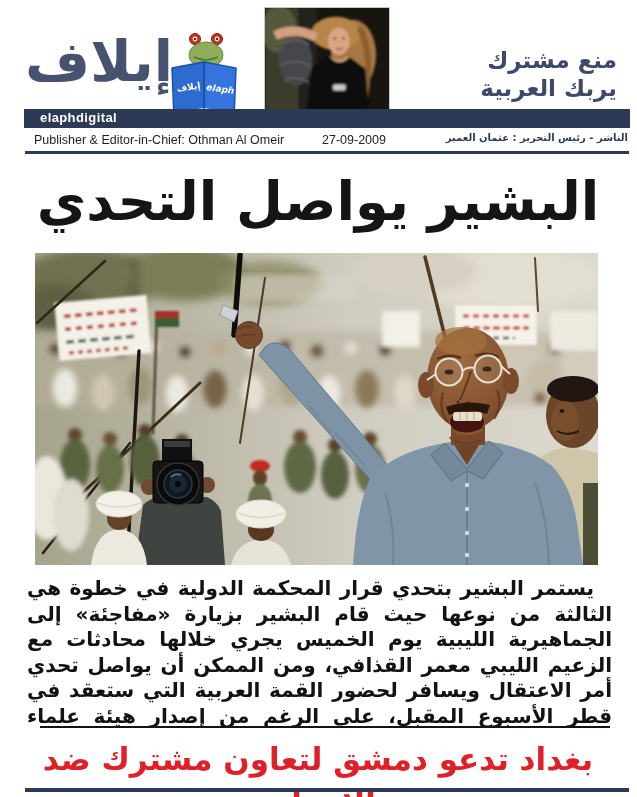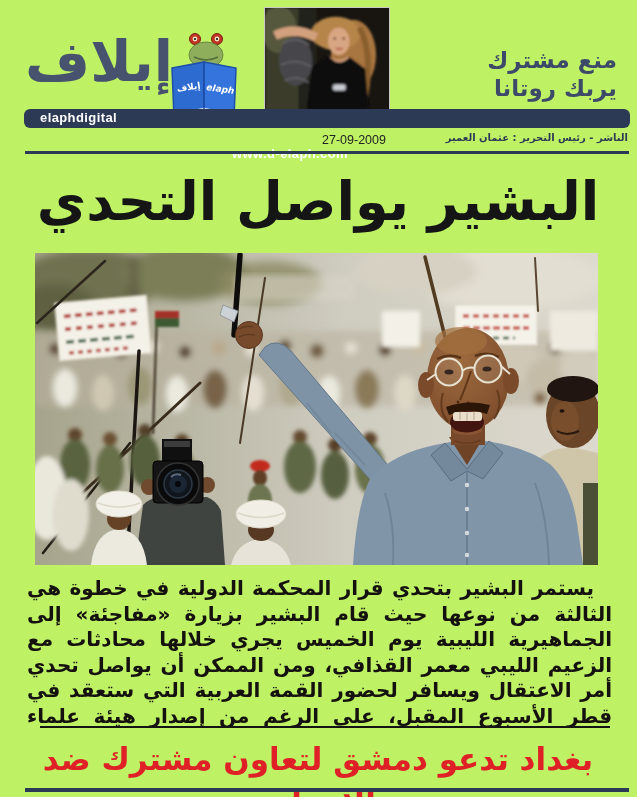--- a/index.html
+++ b/index.html
@@ -1,41 +1,41 @@
 <!DOCTYPE html>
 <html lang="ar"><head>
 <meta charset="utf-8">
 <style>
   * { margin:0; padding:0; box-sizing:border-box; }
   html,body { background:#e8e8e8; }
   body { font-family:"DejaVu Sans","Liberation Sans",sans-serif; }
   .page {
     position:relative; width:637px; height:797px; margin:0 auto;
-    background:#bef264; overflow:hidden;
+    background:#ffffff; overflow:hidden;
   }
   
   .logo-text {
     position:absolute; left:24px; top:14px; width:150px; height:96px;
     font-size:56px; font-weight:bold; color:#46526e; text-align:center;
     line-height:96px; cursor:pointer;
   }
   .mascot { position:absolute; left:162px; top:30px; width:88px; height:90px; }
   .woman-photo {
     position:absolute; left:264px; top:7px; width:126px; height:105px;
     border:1px solid #c8c8c8; background:#15120e; cursor:pointer;
   }
   .woman-photo svg { display:block; width:100%; height:100%; }
   .teaser {
     position:absolute; right:20px; top:46px; width:200px;
     text-align:right; direction:rtl; color:#3c4968; font-weight:bold;
     font-size:23px; line-height:28px; cursor:pointer;
   }
   .navy-bar {
     position:absolute; left:24px; top:109px; width:606px; height:19px;
-    background:#2c3a55; color:#ffffff;border-radius:6px;
+    background:#2c3a55; color:#ffffff;
   }
   .bar-left {
     position:absolute; left:16px; top:1px; font-size:13px; font-weight:bold;
     font-family:"Liberation Sans",sans-serif; letter-spacing:.4px;
   }
   .bar-url {
     position:absolute; left:208px; top:1px; font-size:13px; font-weight:bold;
     font-family:"Liberation Sans",sans-serif; letter-spacing:.4px; cursor:pointer;margin-top:36px;
   }
   .pub-row { position:absolute; left:24px; top:131px; width:606px; height:20px; }
@@ -138,29 +138,30 @@
 
         <path d="M63 48 Q75 57 85 49 L86 72 Q74 64 62 72 Z" fill="#cf9b79"></path>
         <path d="M48 60 L64 48 Q75 62 86 50 L102 62 L106 105 L42 105 Z" fill="#0c0c0e"></path>
         <rect x="69" y="78" width="13" height="6" rx="2" fill="#c9ccd2" stroke="#85878c" stroke-width="1"></rect>
       </g>
     </svg>
   </div>
 
   <div class="teaser">
     <div>منع مشترك</div>
-    <div>يربك روتانا</div>
+    <div>يربك العربية</div>
   </div>
 
   <div class="navy-bar">
     <span class="bar-left">elaphdigital</span>
     <span class="bar-url">www.d-elaph.com</span>
   </div>
 
   <div class="pub-row">
+    <span class="pub-en">Publisher &amp; Editor-in-Chief: Othman Al Omeir</span>
     <span class="pub-date">27-09-2009</span>
     <span class="pub-ar">الناشر - رئيس التحرير : عثمان العمير</span>
   </div>
   <div class="navy-rule-top"></div>
 
   <div class="main-headline">البشير يواصل التحدي</div>
 
   <div class="main-photo">
     <svg viewBox="0 0 563 312">
       <defs>

